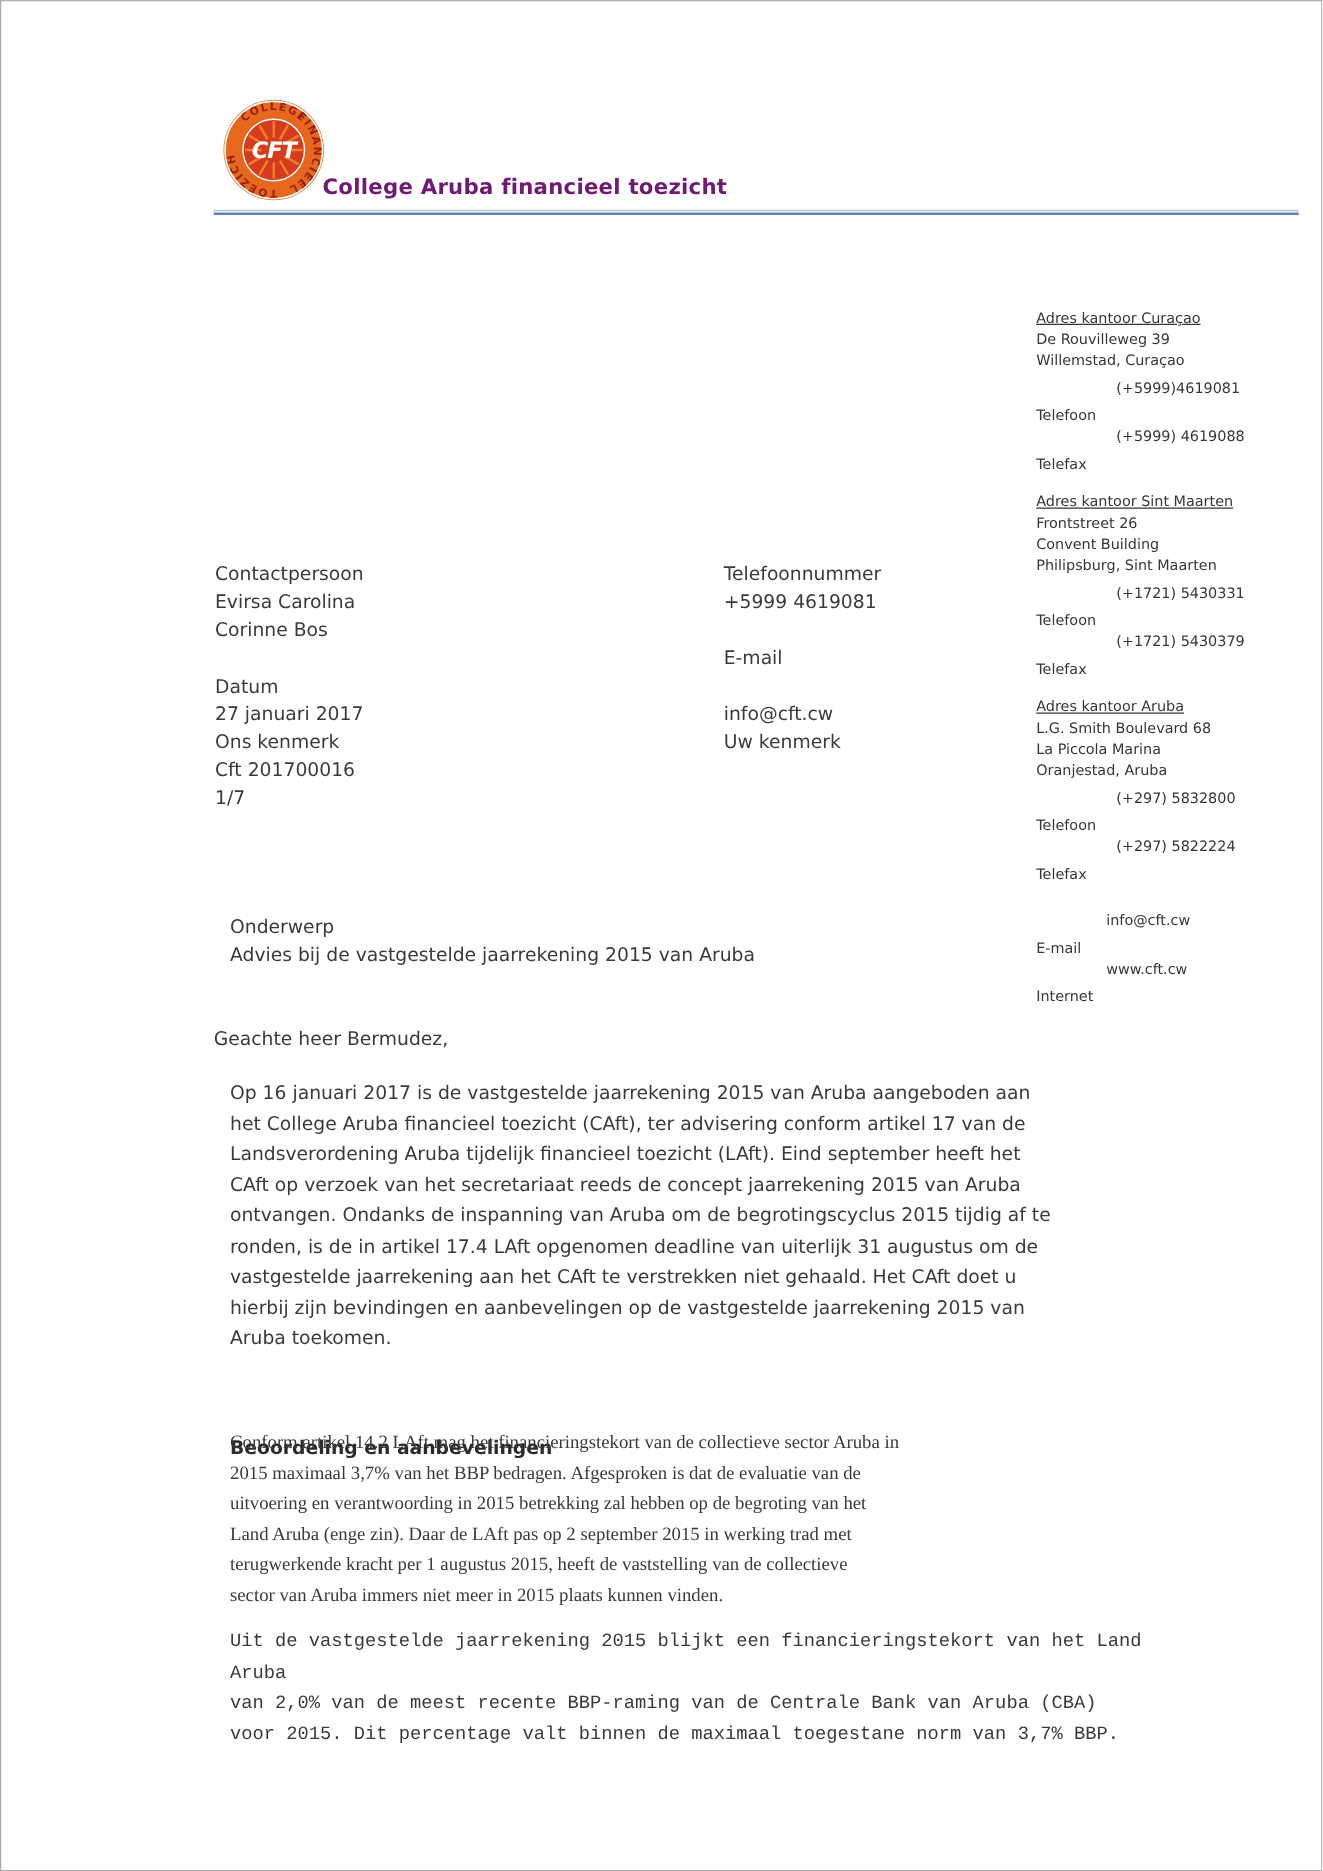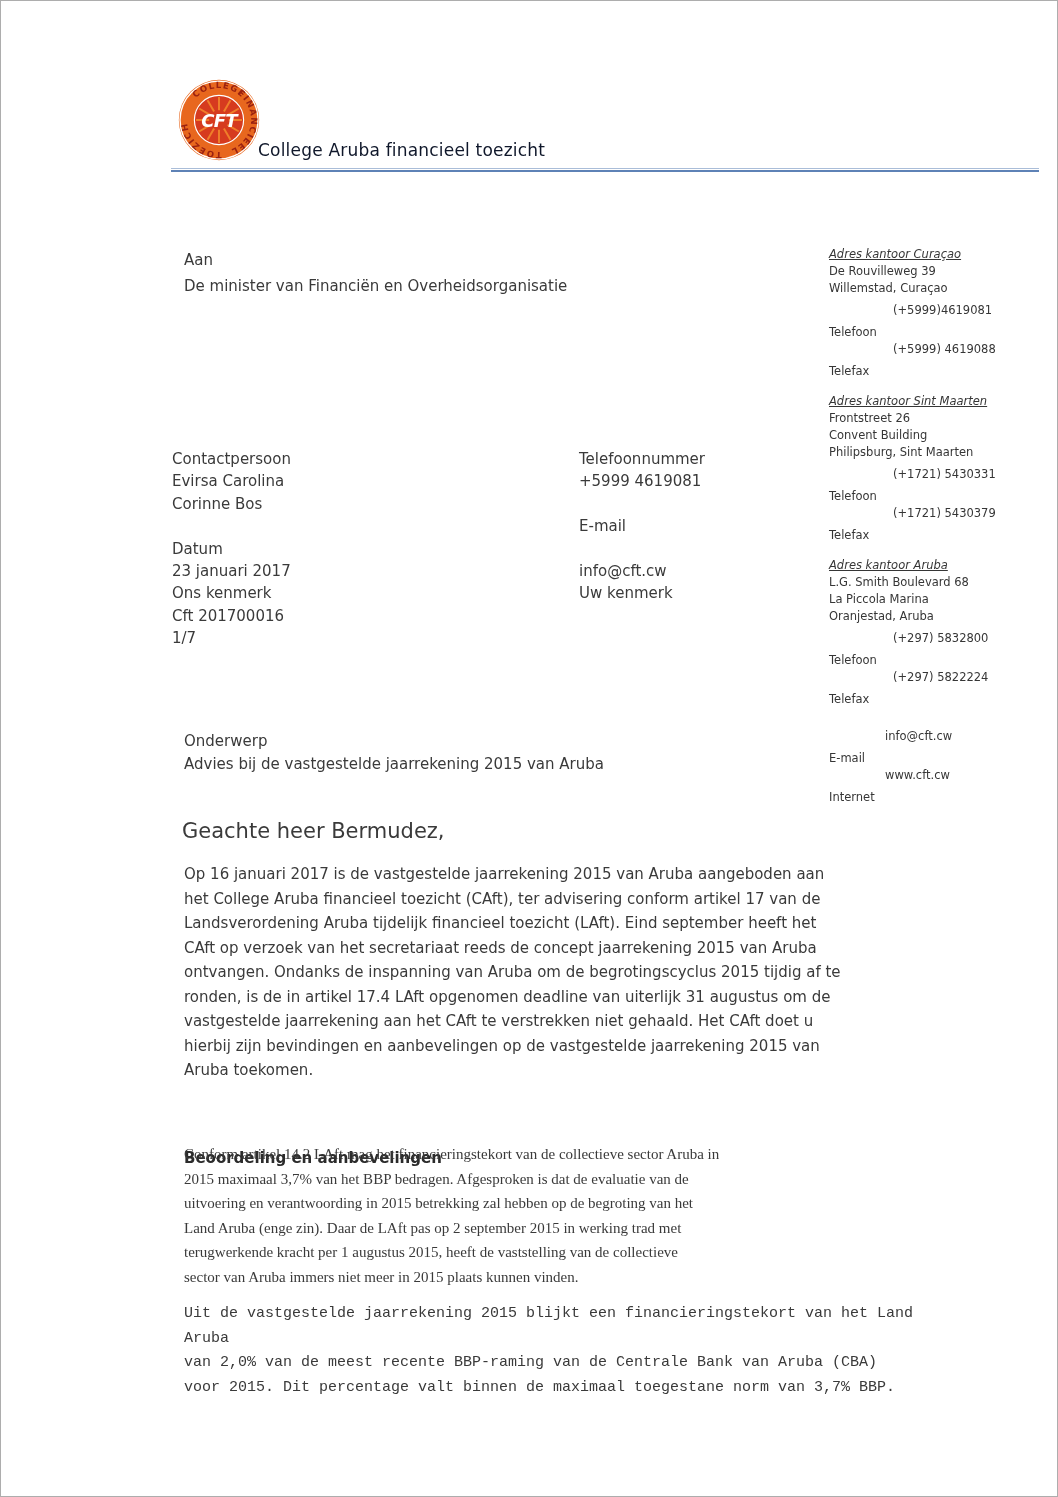--- a/index.html
+++ b/index.html
@@ -3,42 +3,42 @@
 <meta charset="utf-8">
 <style>
   html,body { margin:0; padding:0; background:#ffffff; }
   .page {
     position:relative; width:1058px; height:1497px; background:#ffffff;
     font-family:"DejaVu Sans", sans-serif; color:#3a3a3a;
     border:1px solid #adadad; box-sizing:border-box; overflow:hidden;
   }
   .letterhead { position:absolute; left:177px; top:78px; display:flex; align-items:flex-end; }
   .logo { width:82px; height:82px; display:block; }
-  .org-title { font-size:17px; font-weight:normal; color:#0f172a; margin-left:-2px; padding-bottom:1px; letter-spacing:0.2px; white-space:nowrap; }
+  .org-title { font-size:17px; font-weight:bold; color:#701a75; margin-left:-2px; padding-bottom:1px; letter-spacing:0.2px; white-space:nowrap; }
   .header-rule { position:absolute; left:170px; top:167px; width:868px; height:4px;
     border-top:1px solid #aabdd8; border-bottom:2px solid #5e82b6; box-sizing:border-box; }
 
   .recipient { position:absolute; left:183px; top:246px; font-size:15px; line-height:26px; }
 
   .addr-col { position:absolute; left:828px; top:245px; width:215px; font-size:11.5px; line-height:17px; color:#363636; }
-  .office-title { text-decoration:underline;font-style:italic; }
+  .office-title { text-decoration:underline; }
   .office-phones { margin-top:5px; }
   .office + .office { margin-top:13px; }
   .addr-contact { margin-top:20px; }
   .kv-row { display:flex; }
   .kv-label { width:64px; flex:0 0 64px;margin-top:22px; }
   .addr-contact .kv-label { width:56px; flex:0 0 56px; }
 
   .meta-grid { position:absolute; left:171px; top:447px; width:620px; font-size:15px; }
   .meta-row { display:flex; height:22.4px; line-height:22.4px; }
   .meta-left { width:407px; flex:0 0 407px; }
 
   .subject { position:absolute; left:183px; top:729px; font-size:15px; line-height:23px; }
 
-  .salutation { position:absolute; left:181px; top:818px; font-size:21px; line-height:24.5px;text-align:right; }
+  .salutation { position:absolute; left:170px; top:818px; font-size:15px; line-height:24.5px;text-align:right; }
   .para { white-space:pre-line; font-size:15px; line-height:24.5px; width:760px; }
   .para-1 { position:absolute; left:183px; top:861px; }
   .section-heading { position:absolute; left:183px; top:1117px; font-size:15px; font-weight:bold; color:#2b2b2b;margin-top:31px; }
   .para-2 { position:absolute; left:183px; top:1141px;font-family:Liberation Serif, serif; }
   .para-3 { position:absolute; left:183px; top:1301px;font-family:Liberation Mono, monospace; }
 
   .ring-text { font-size:10.5px; font-weight:bold; fill:#9b2110; letter-spacing:1.5px; }
   .cft-text { font-size:22px; font-weight:bold; font-style:italic; fill:#ffffff; letter-spacing:-1px; }
 </style>
 </head>
@@ -76,24 +76,20 @@
           <line x1="50" y1="38" x2="50" y2="22"></line>
         <line x1="56" y1="39.6" x2="64" y2="25.8"></line>
           <line x1="60.4" y1="44" x2="74.2" y2="36"></line>
       </g>
       <text class="cft-text" x="50" y="58" text-anchor="middle">CFT</text>
     </svg>
     <div class="org-title">College Aruba financieel toezicht</div>
   </div>
   <div class="header-rule"></div>
 
-  <div class="recipient">
-    <div>Aan</div>
-    <div>De minister van Financiën en Overheidsorganisatie</div>
-  </div>
 
   <div class="addr-col">
 
     <div class="office">
       <div class="office-title">Adres kantoor Curaçao</div>
       <div>De Rouvilleweg 39</div>
       <div>Willemstad, Curaçao</div>
       <div class="office-phones">
         <div class="kv-row">
           <span class="kv-label">Telefoon</span>
@@ -167,21 +163,21 @@
     </div>
     <div class="meta-row">
       <span class="meta-left"></span>
       <span>E-mail</span>
     </div>
     <div class="meta-row">
       <span class="meta-left">Datum</span>
       <span></span>
     </div>
     <div class="meta-row">
-      <span class="meta-left">23 januari 2017</span>
+      <span class="meta-left">27 januari 2017</span>
       <span>info@cft.cw</span>
     </div>
     <div class="meta-row">
       <span class="meta-left">Ons kenmerk</span>
       <span>Uw kenmerk</span>
     </div>
     <div class="meta-row">
       <span class="meta-left">Cft 201700016</span>
       <span></span>
     </div>

